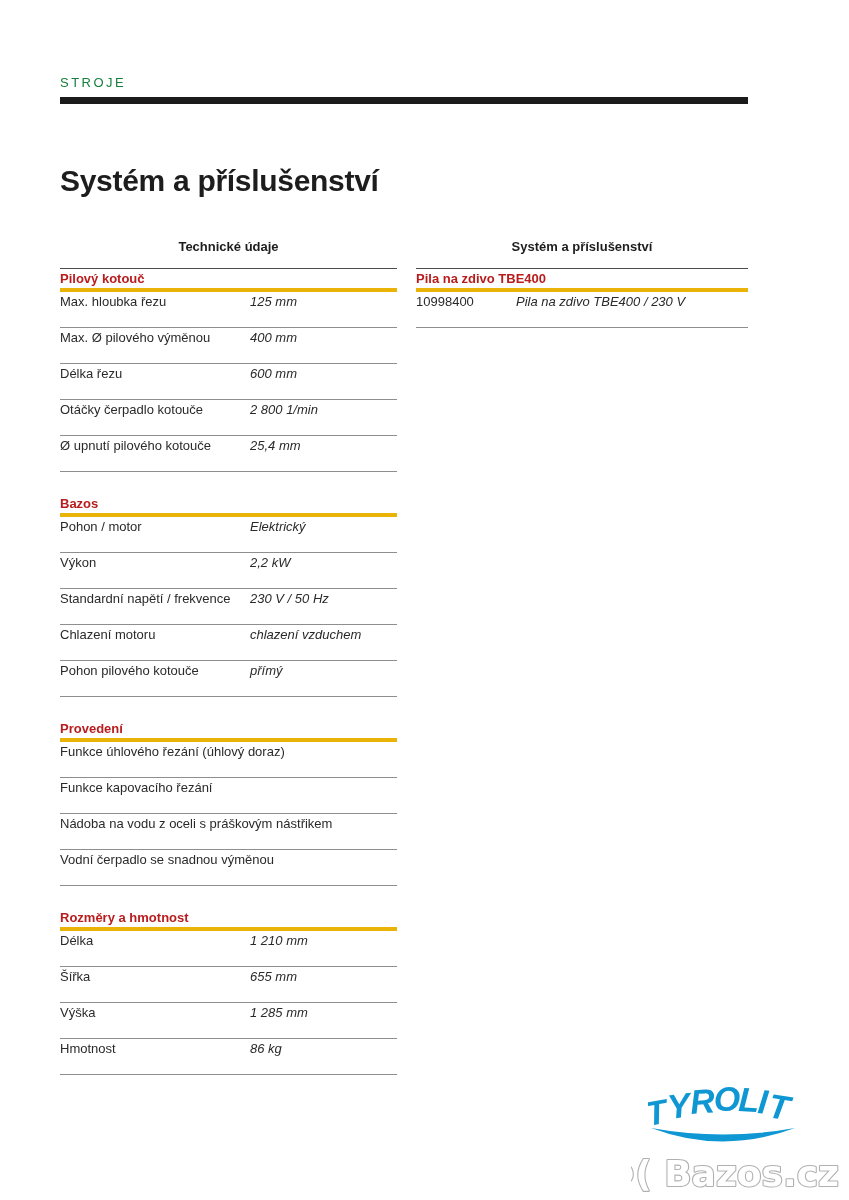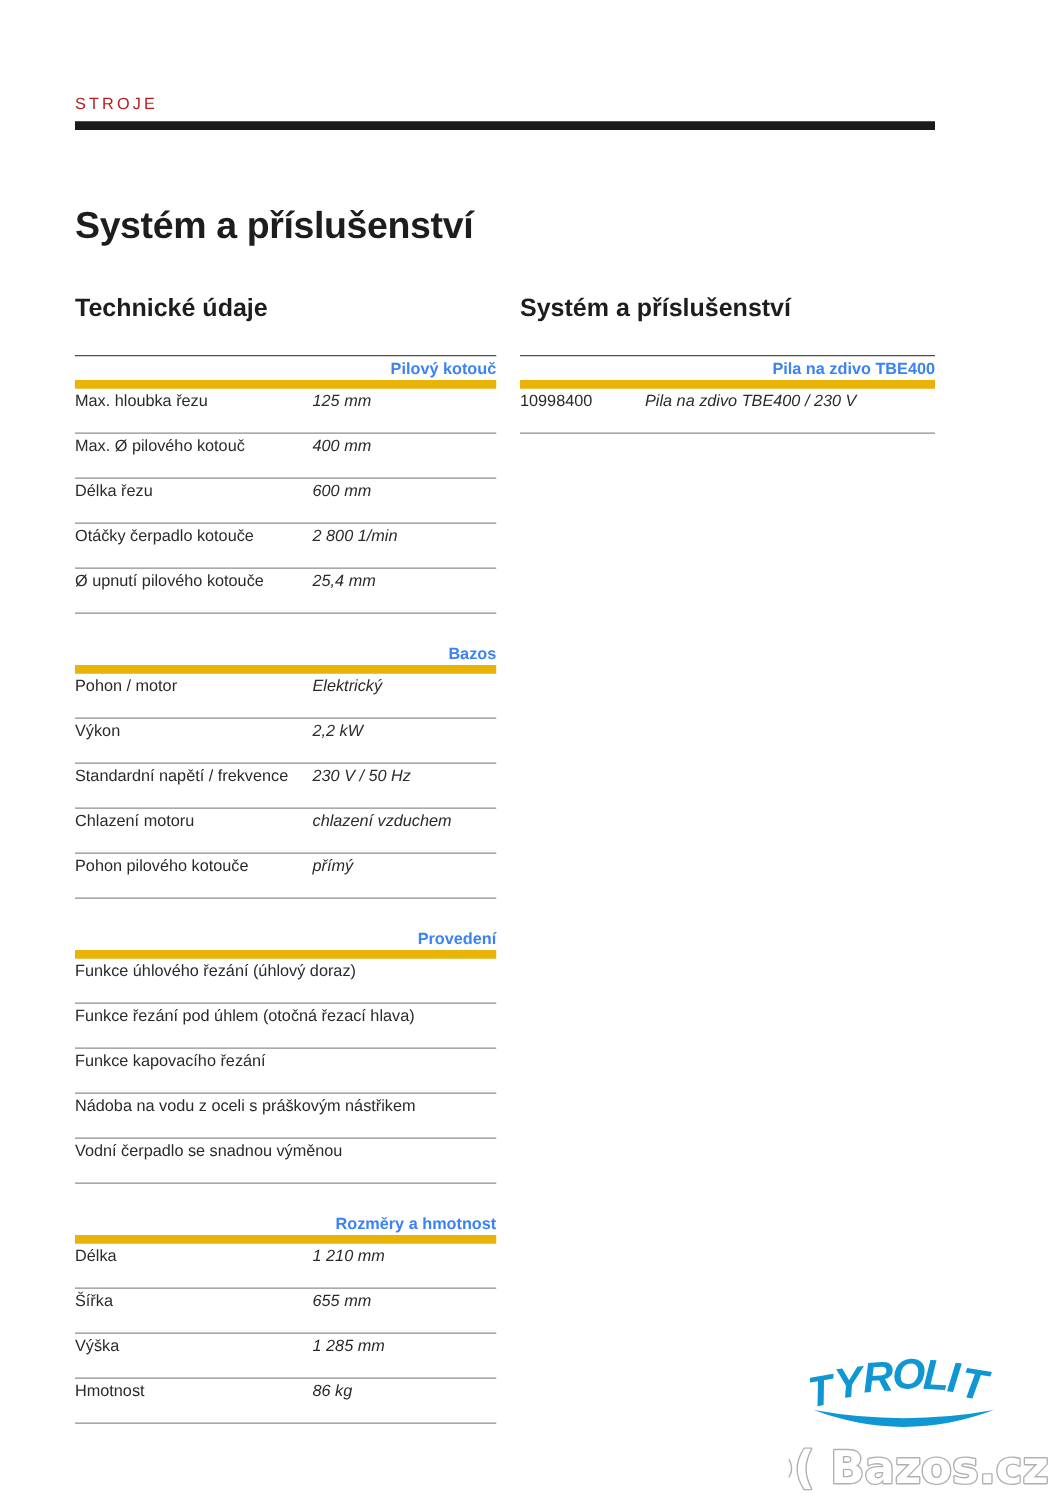--- a/index.html
+++ b/index.html
@@ -10,50 +10,49 @@
     font-family:"Liberation Sans", sans-serif;
     color:#222222;
     overflow:hidden;
   }
   .content { margin-left:60px; width:688px; }
 
   .eyebrow {
     padding-top:75px;
     font-size:13px; line-height:16px;
     letter-spacing:2.5px;
-    color:#b91c1c;
+    color:#15803d;
   }
   .topbar { height:7px; background:#1b1b1b; margin-top:6px; }
 
   h1.page-title {
     margin:60px 0 0 0;
     font-size:30px; line-height:34px;
     font-weight:bold; color:#1d1d1d;
     letter-spacing:-0.3px;
   }
 
   .columns { display:flex; gap:19px; margin-top:40px; }
   .col-left  { width:337px; }
   .col-right { width:332px; }
 
   h2.col-heading {
-    margin:0 0 28px 0;
-    font-size:20px; line-height:18px;
-    font-weight:bold; color:#1d1d1d;
+    margin:0 0 12px 0;
+    font-size:13px; line-height:18px;
+    font-weight:bold; color:#1d1d1d;text-align:center;
   }
 
   .sec { margin-top:22px; }
   .sec.first { margin-top:0; border-top:1px solid #4d4d4d; }
 
   .sec-title {
     font-size:13px; line-height:14px; font-weight:bold;
-    color:#3b82f6;
+    color:#b91c1c;
     padding:3px 0 2px 0;
-    border-bottom:7px solid #eab308;
-    text-align:right;
+    border-bottom:4px solid #eab308;
   }
 
   .row {
     display:flex;
     font-size:13px; line-height:14px;
     color:#2a2a2a;
     padding:3px 0 18px 0;
     border-bottom:1px solid #8e8e8e;
   }
   .col-left  .row .label { width:190px; flex-shrink:0; }
@@ -86,21 +85,21 @@
       <div class="col-left">
         <h2 class="col-heading">Technické údaje</h2>
 
         <div class="sec first">
           <div class="sec-title">Pilový kotouč</div>
           <div class="row">
             <span class="label">Max. hloubka řezu</span>
             <span class="value">125 mm</span>
           </div>
           <div class="row">
-            <span class="label">Max. Ø pilového kotouč</span>
+            <span class="label">Max. Ø pilového výměnou</span>
             <span class="value">400 mm</span>
           </div>
           <div class="row">
             <span class="label">Délka řezu</span>
             <span class="value">600 mm</span>
           </div>
           <div class="row">
             <span class="label">Otáčky čerpadlo kotouče</span>
             <span class="value">2 800 1/min</span>
           </div>
@@ -131,23 +130,20 @@
           <div class="row">
             <span class="label">Pohon pilového kotouče</span>
             <span class="value">přímý</span>
           </div>
         </div>
 
         <div class="sec">
           <div class="sec-title">Provedení</div>
           <div class="row full">
             <span class="label">Funkce úhlového řezání (úhlový doraz)</span>
-          </div>
-          <div class="row full">
-            <span class="label">Funkce řezání pod úhlem (otočná řezací hlava)</span>
           </div>
           <div class="row full">
             <span class="label">Funkce kapovacího řezání</span>
           </div>
           <div class="row full">
             <span class="label">Nádoba na vodu z oceli s práškovým nástřikem</span>
           </div>
           <div class="row full">
             <span class="label">Vodní čerpadlo se snadnou výměnou</span>
           </div>

